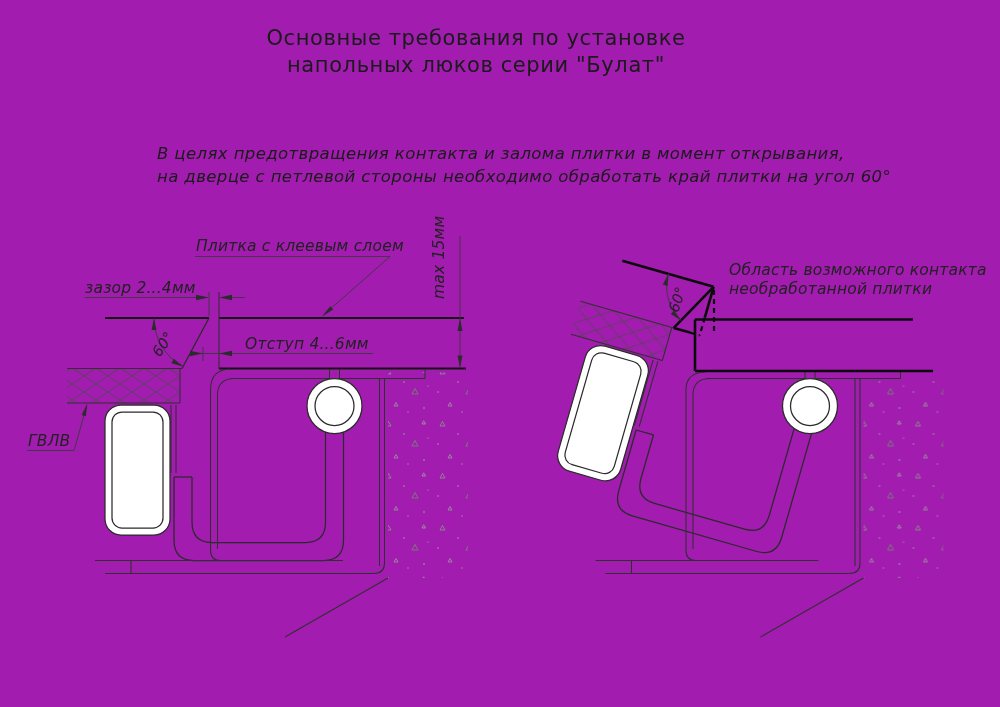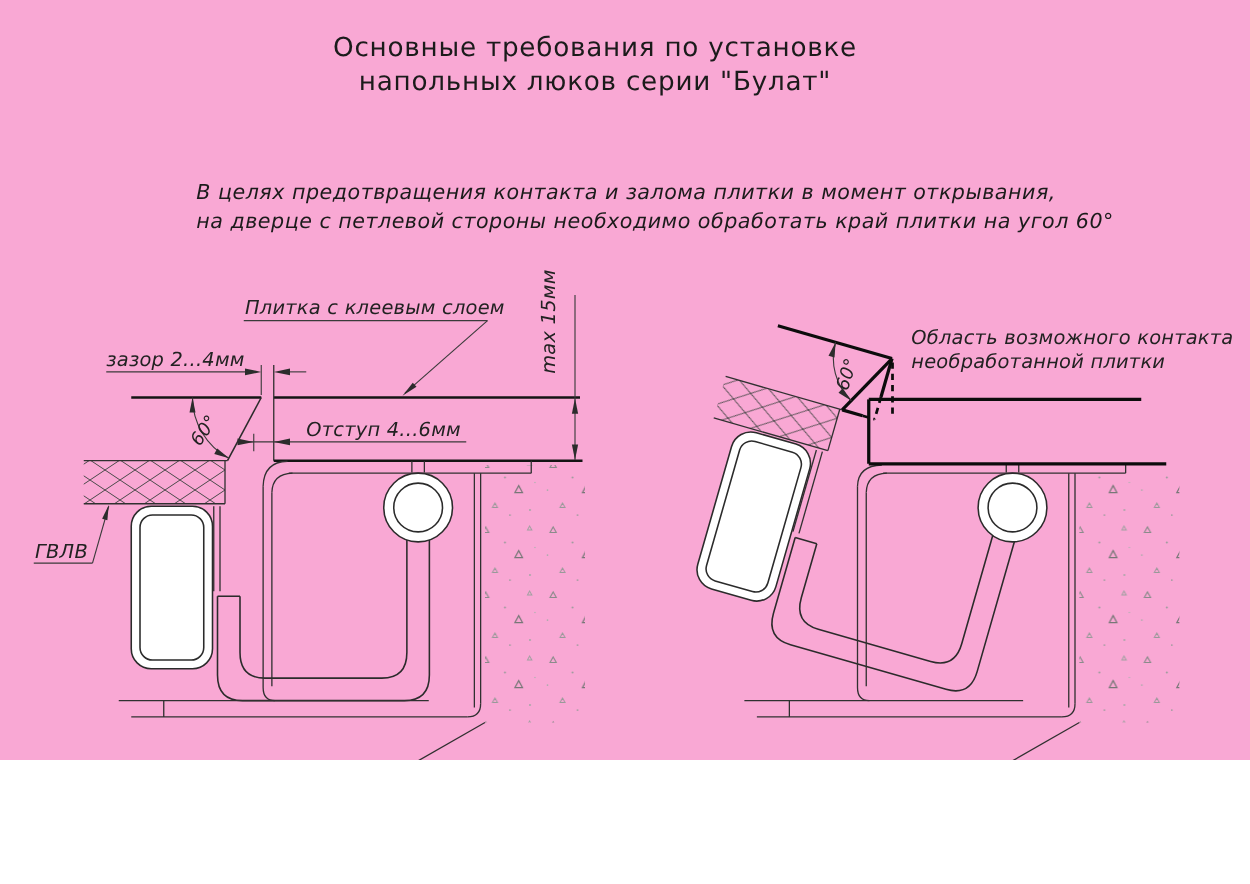--- a/index.html
+++ b/index.html
@@ -1,16 +1,16 @@
 <!DOCTYPE html>
 <html><head>
 <meta charset="utf-8">
 <style>
   html,body{margin:0;padding:0;background:#ffffff;}
-  .page{position:relative;width:1000px;height:608px;background:#f9a8d4;overflow:hidden;
+  .page{position:relative;width:1000px;height:707px;background:#a21caf;overflow:hidden;
         font-family:"DejaVu Sans",sans-serif;text-align:center;}
   svg{display:block;}
   
   .t-title{font-family:"DejaVu Sans",sans-serif;font-size:21px;fill:#1b1b1b;letter-spacing:.6px;}
   .t-note{font-family:"DejaVu Sans",sans-serif;font-size:16.5px;font-style:italic;fill:#1b1b1b;letter-spacing:.4px;}
   .t-label{font-family:"DejaVu Sans",sans-serif;font-size:15.5px;font-style:italic;fill:#222;letter-spacing:.2px;}
   .t-angle{font-family:"DejaVu Sans",sans-serif;font-size:14.5px;font-style:italic;fill:#222;}
   
   .ln{stroke:#303030;stroke-width:1.05;fill:none;stroke-linecap:butt;}
   .ln2{stroke:#2b2b2b;stroke-width:1.25;fill:none;}

